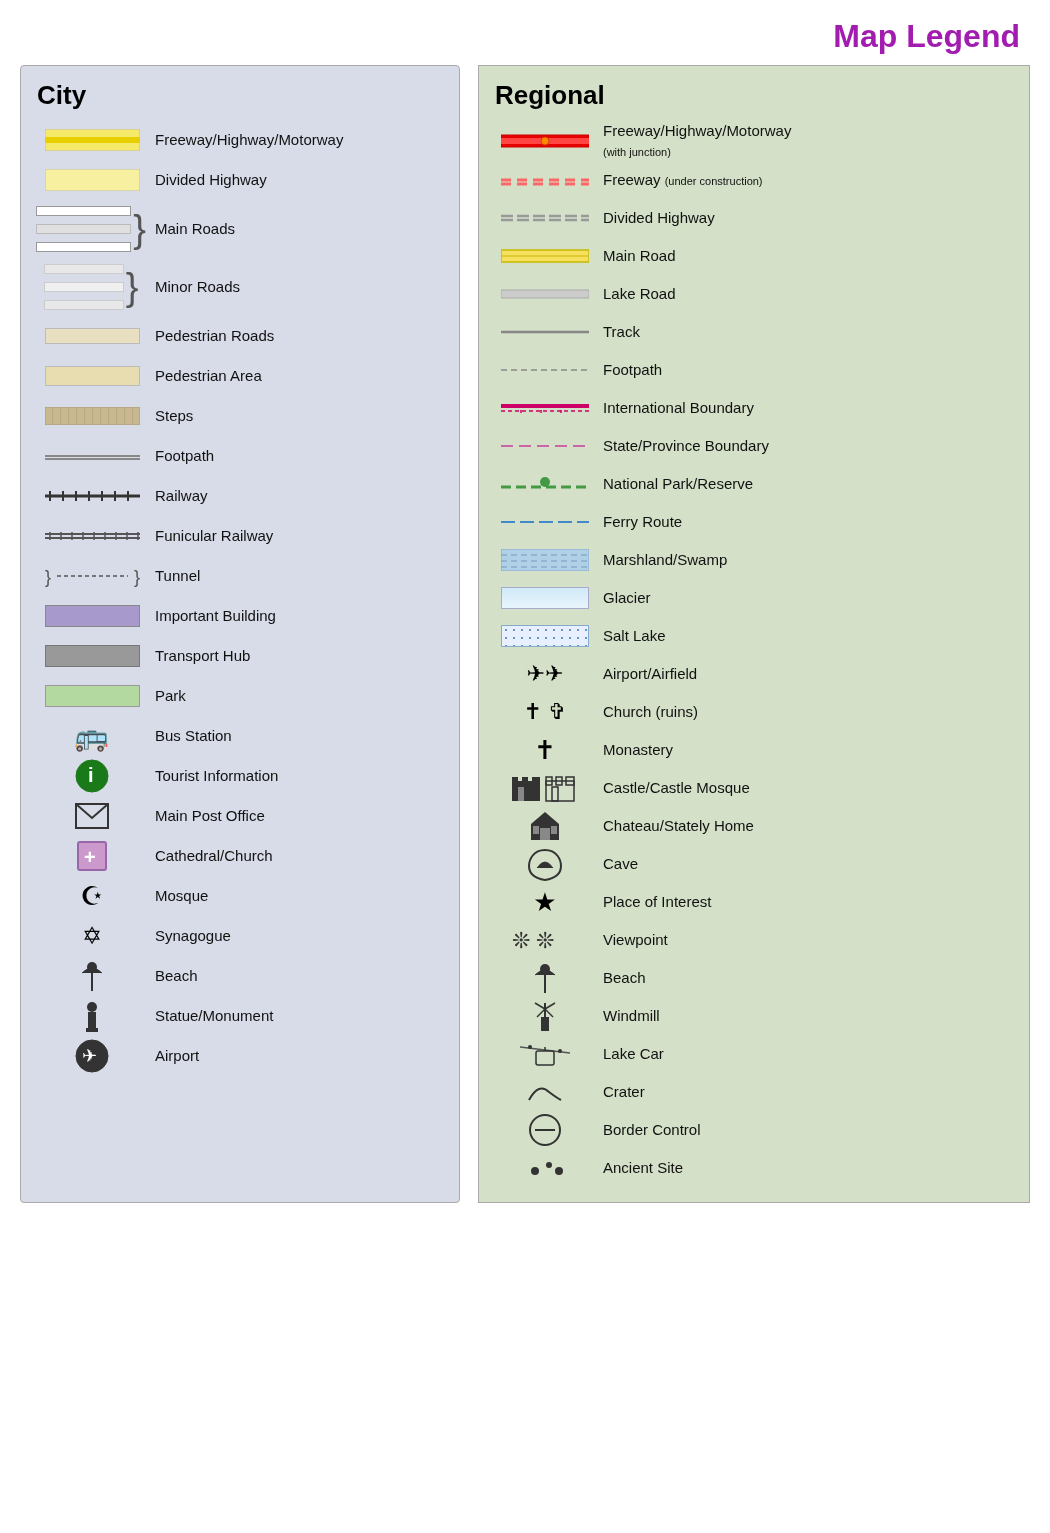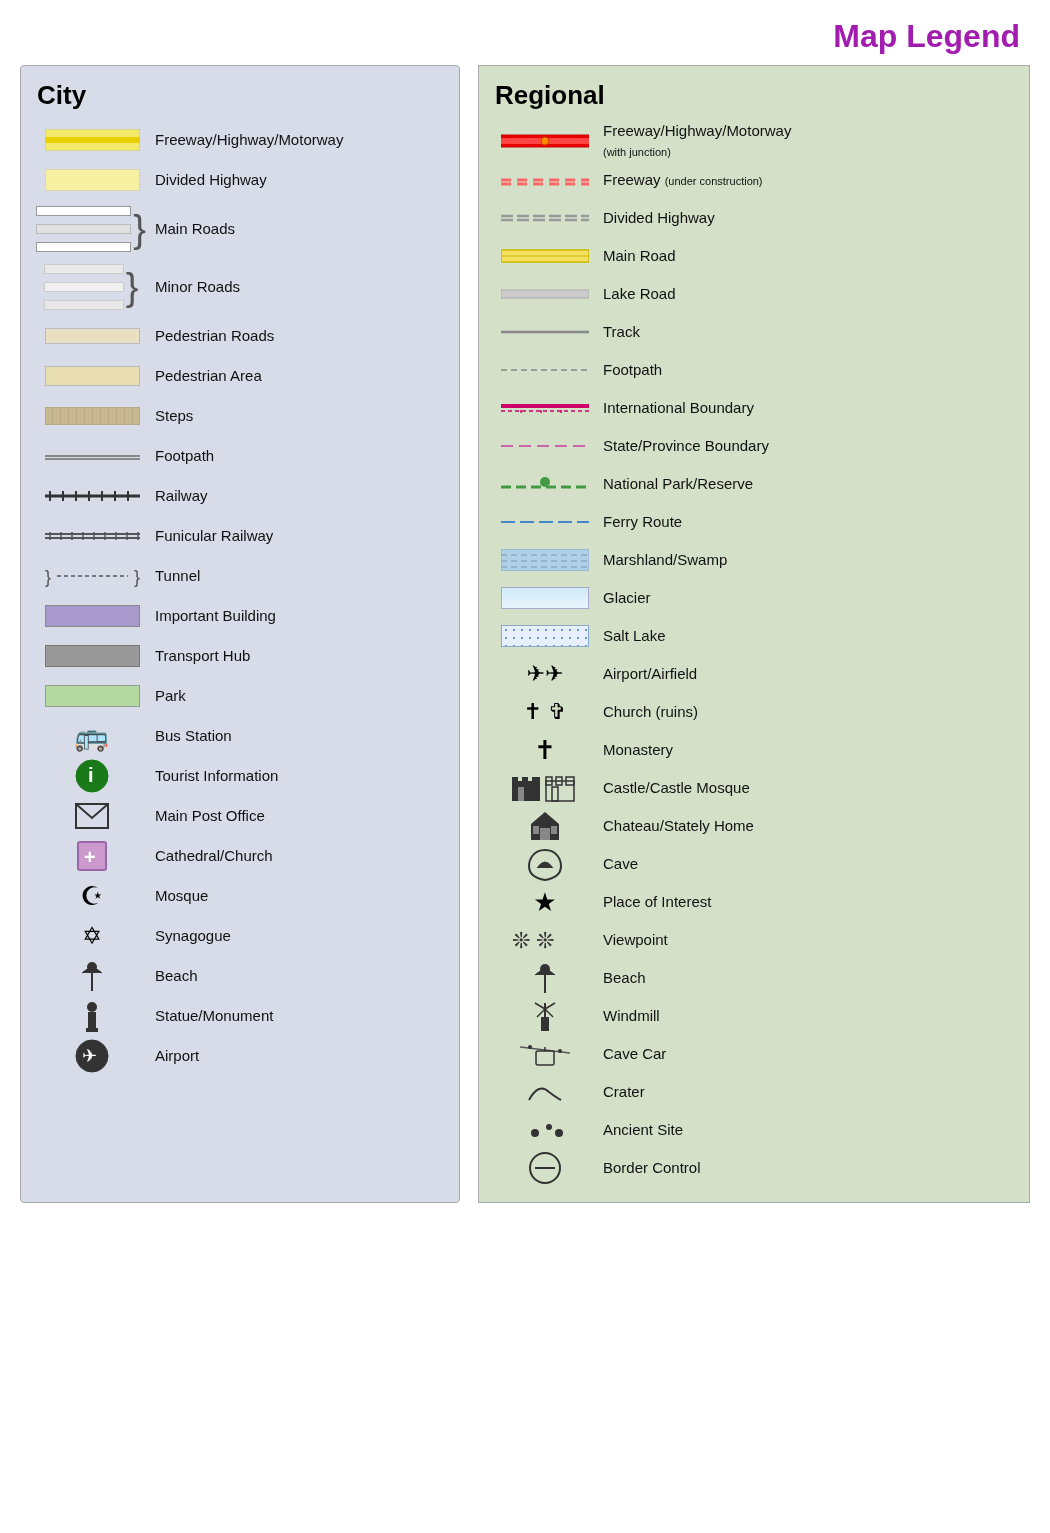--- a/index.html
+++ b/index.html
@@ -695,48 +695,48 @@
     <div class="reg-row">
       <div class="reg-icon">
         <svg width="50" height="34">
           <line x1="0" y1="10" x2="50" y2="16" stroke="#555" stroke-width="1.5"></line>
           <rect x="16" y="14" width="18" height="14" fill="none" stroke="#333" stroke-width="1.5" rx="2"></rect>
           <line x1="25" y1="10" x2="25" y2="14" stroke="#333" stroke-width="1.5"></line>
           <circle cx="10" cy="10" r="2" fill="#333"></circle>
           <circle cx="40" cy="14" r="2" fill="#333"></circle>
         </svg>
       </div>
-      <div class="reg-label">Cave Car</div>
+      <div class="reg-label">Lake Car</div>
     </div>
 
     <div class="reg-row">
       <div class="reg-icon">
         <svg width="36" height="28">
           <path d="M 2,22 Q 12,4 22,14 Q 30,20 34,22" fill="none" stroke="#333" stroke-width="2"></path>
         </svg>
       </div>
       <div class="reg-label">Crater</div>
+    </div>
+
+    <div class="reg-row">
+      <div class="reg-icon">
+        <svg width="36" height="36">
+          <circle cx="18" cy="18" r="15" fill="none" stroke="#333" stroke-width="2"></circle>
+          <line x1="8" y1="18" x2="28" y2="18" stroke="#333" stroke-width="2"></line>
+        </svg>
+      </div>
+      <div class="reg-label">Border Control</div>
     </div>
 
     <div class="reg-row">
       <div class="reg-icon">
         <svg width="40" height="22">
           <circle cx="10" cy="14" r="4" fill="#333"></circle>
           <circle cx="24" cy="8" r="3" fill="#333"></circle>
           <circle cx="34" cy="14" r="4" fill="#333"></circle>
         </svg>
       </div>
       <div class="reg-label">Ancient Site</div>
     </div>
 
-    <div class="reg-row">
-      <div class="reg-icon">
-        <svg width="36" height="36">
-          <circle cx="18" cy="18" r="15" fill="none" stroke="#333" stroke-width="2"></circle>
-          <line x1="8" y1="18" x2="28" y2="18" stroke="#333" stroke-width="2"></line>
-        </svg>
-      </div>
-      <div class="reg-label">Border Control</div>
-    </div>
-
   </div>
 
 </div>
 
 </body></html>

